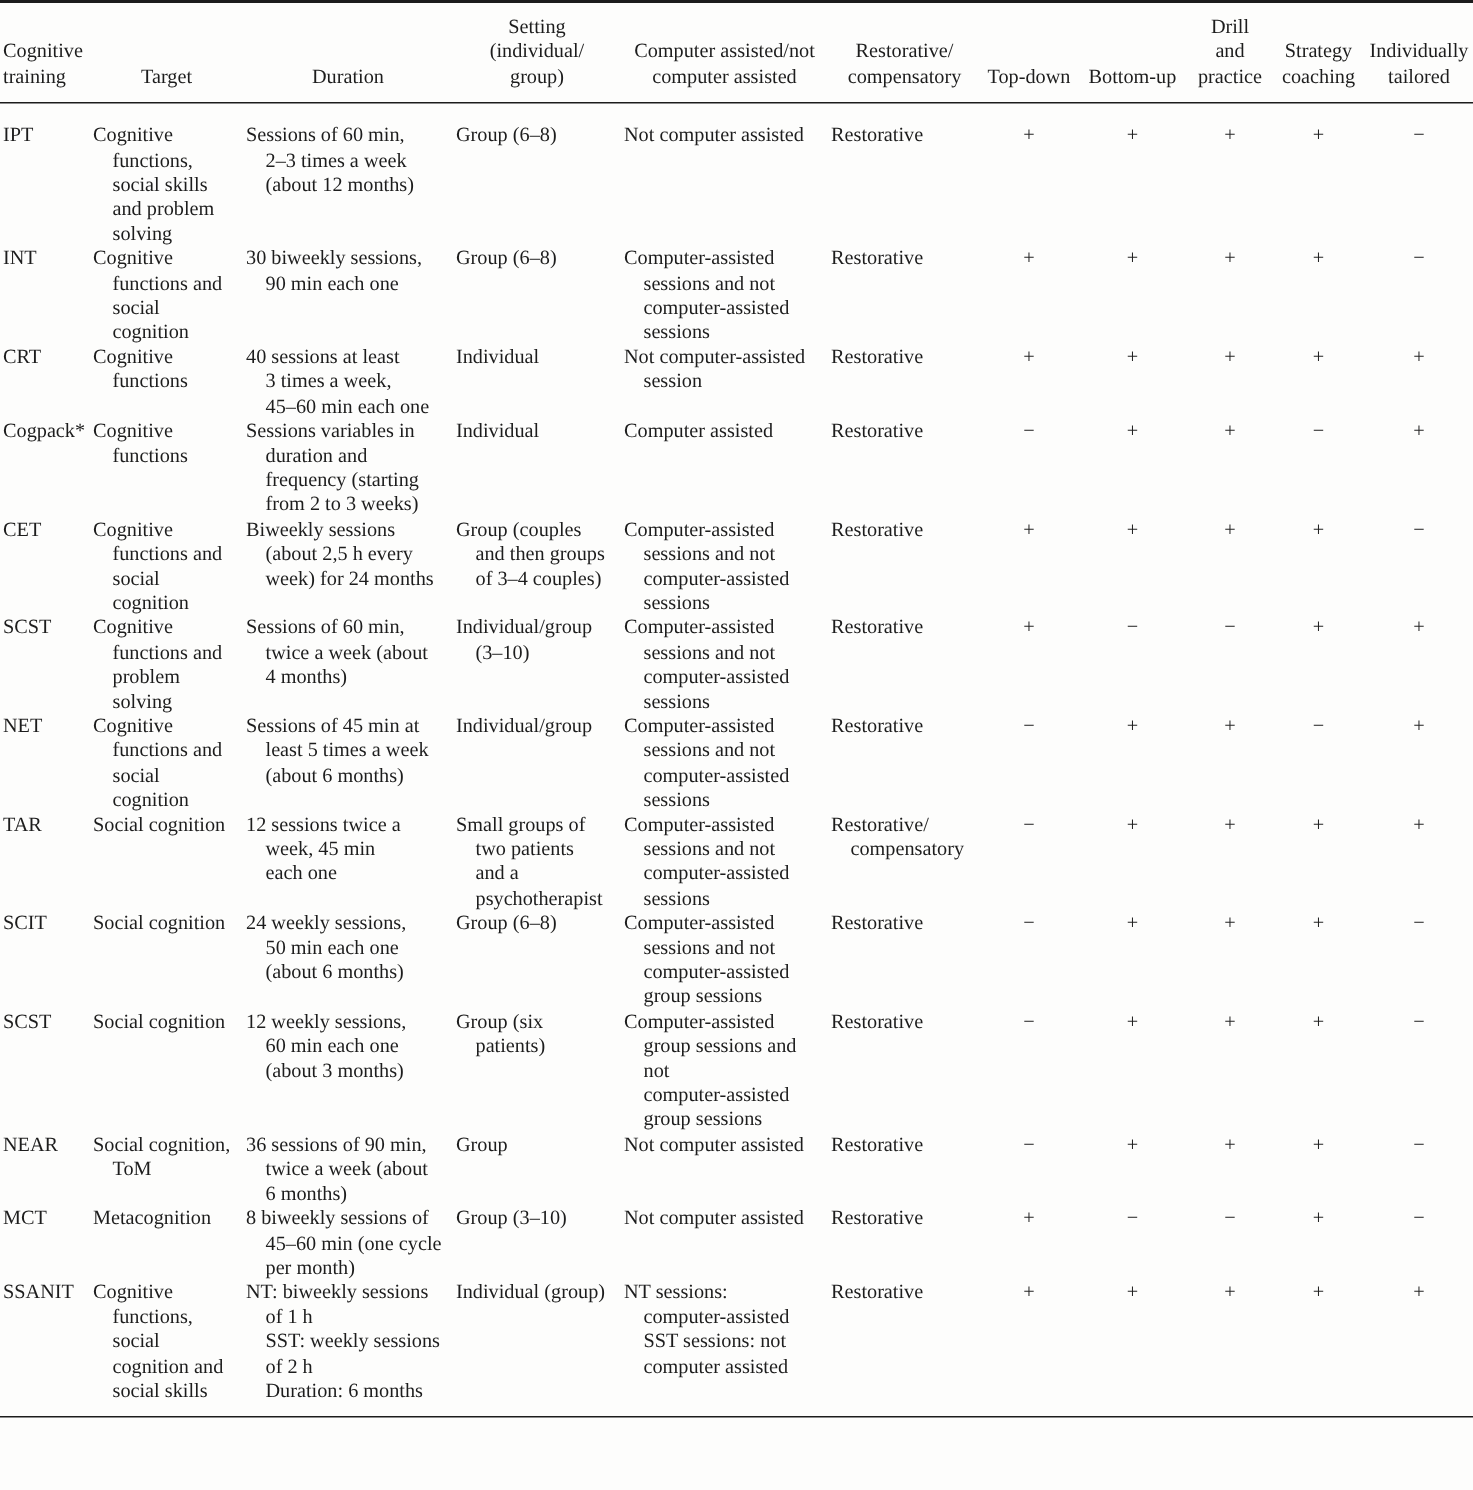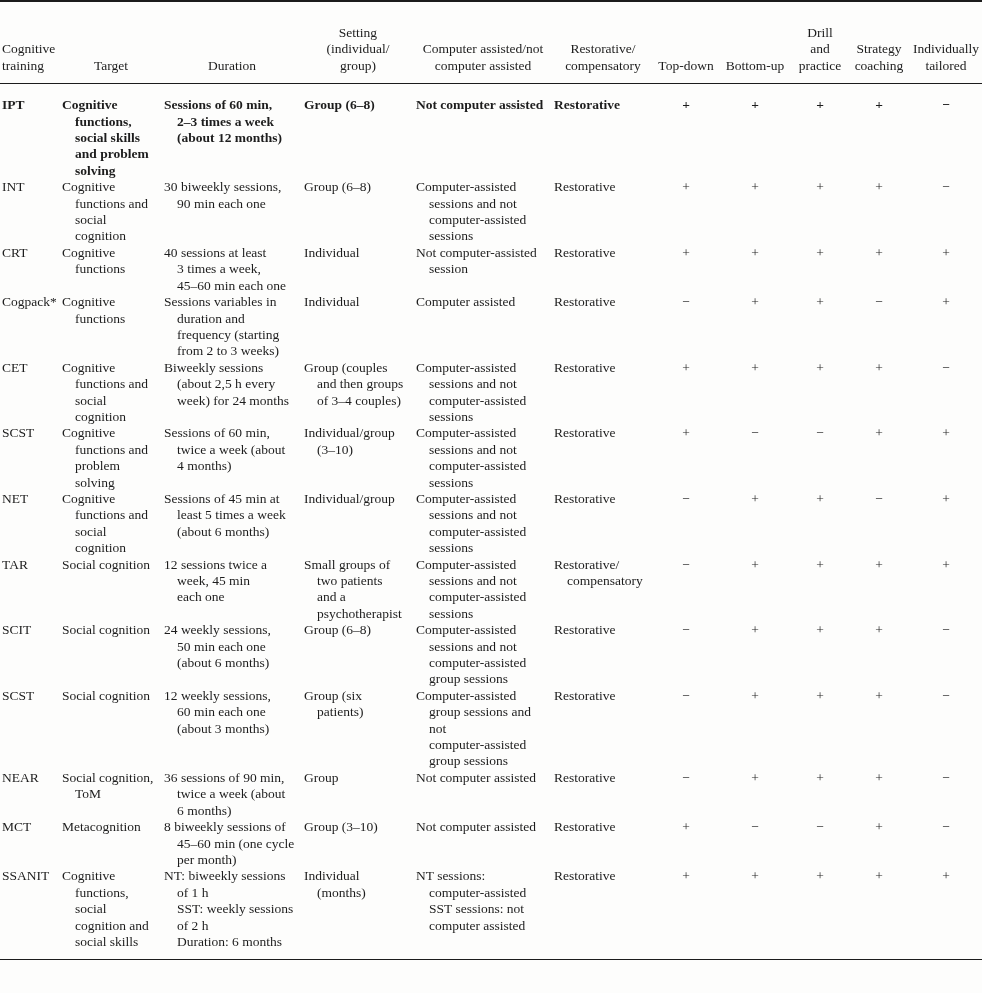--- a/index.html
+++ b/index.html
@@ -36,34 +36,34 @@
   col.c-topdown  { width: 64px;  }
   col.c-bottomup { width: 74px;  }
   col.c-drill    { width: 56px;  }
   col.c-strategy { width: 62px;  }
   col.c-tailored { width: 72px;  }
 
   thead th {
     font-weight: normal;
     vertical-align: bottom;
     white-space: pre-line;
-    padding: 23px 2px 9px 2px;
+    padding: 8px 2px 9px 2px;
     border-bottom: 1.5px solid #1c1c1c;
     text-align: center;
   }
   thead th.left {
     text-align: left;
     padding-left: 2px;
   }
 
   tbody td {
     vertical-align: top;
     padding: 0 4px 0 2px;
   }
-  tbody tr:first-child td { padding-top: 13px; font-weight: bold; }
+  tbody tr:first-child td { padding-top: 13px; }
   tbody tr:last-child  td { padding-bottom: 9px; }
 
   td.name { text-align: left; white-space: pre-line; }
   td.hang {
     white-space: pre-line;
     padding-left: 15px;
     text-indent: -13px;
   }
   td.mark {
     text-align: center;
@@ -361,21 +361,21 @@
     <td class="hang">Cognitive
 functions,
 social
 cognition and
 social skills</td>
     <td class="hang">NT: biweekly sessions
 of 1 h
 SST: weekly sessions
 of 2 h
 Duration: 6 months</td>
-    <td class="hang">Individual (months)</td>
+    <td class="hang">Individual (group)</td>
     <td class="hang">NT sessions:
 computer-assisted
 SST sessions: not
 computer assisted</td>
     <td class="hang">Restorative</td>
     <td class="mark">+</td>
     <td class="mark">+</td>
     <td class="mark">+</td>
     <td class="mark">+</td>
     <td class="mark">+</td>

